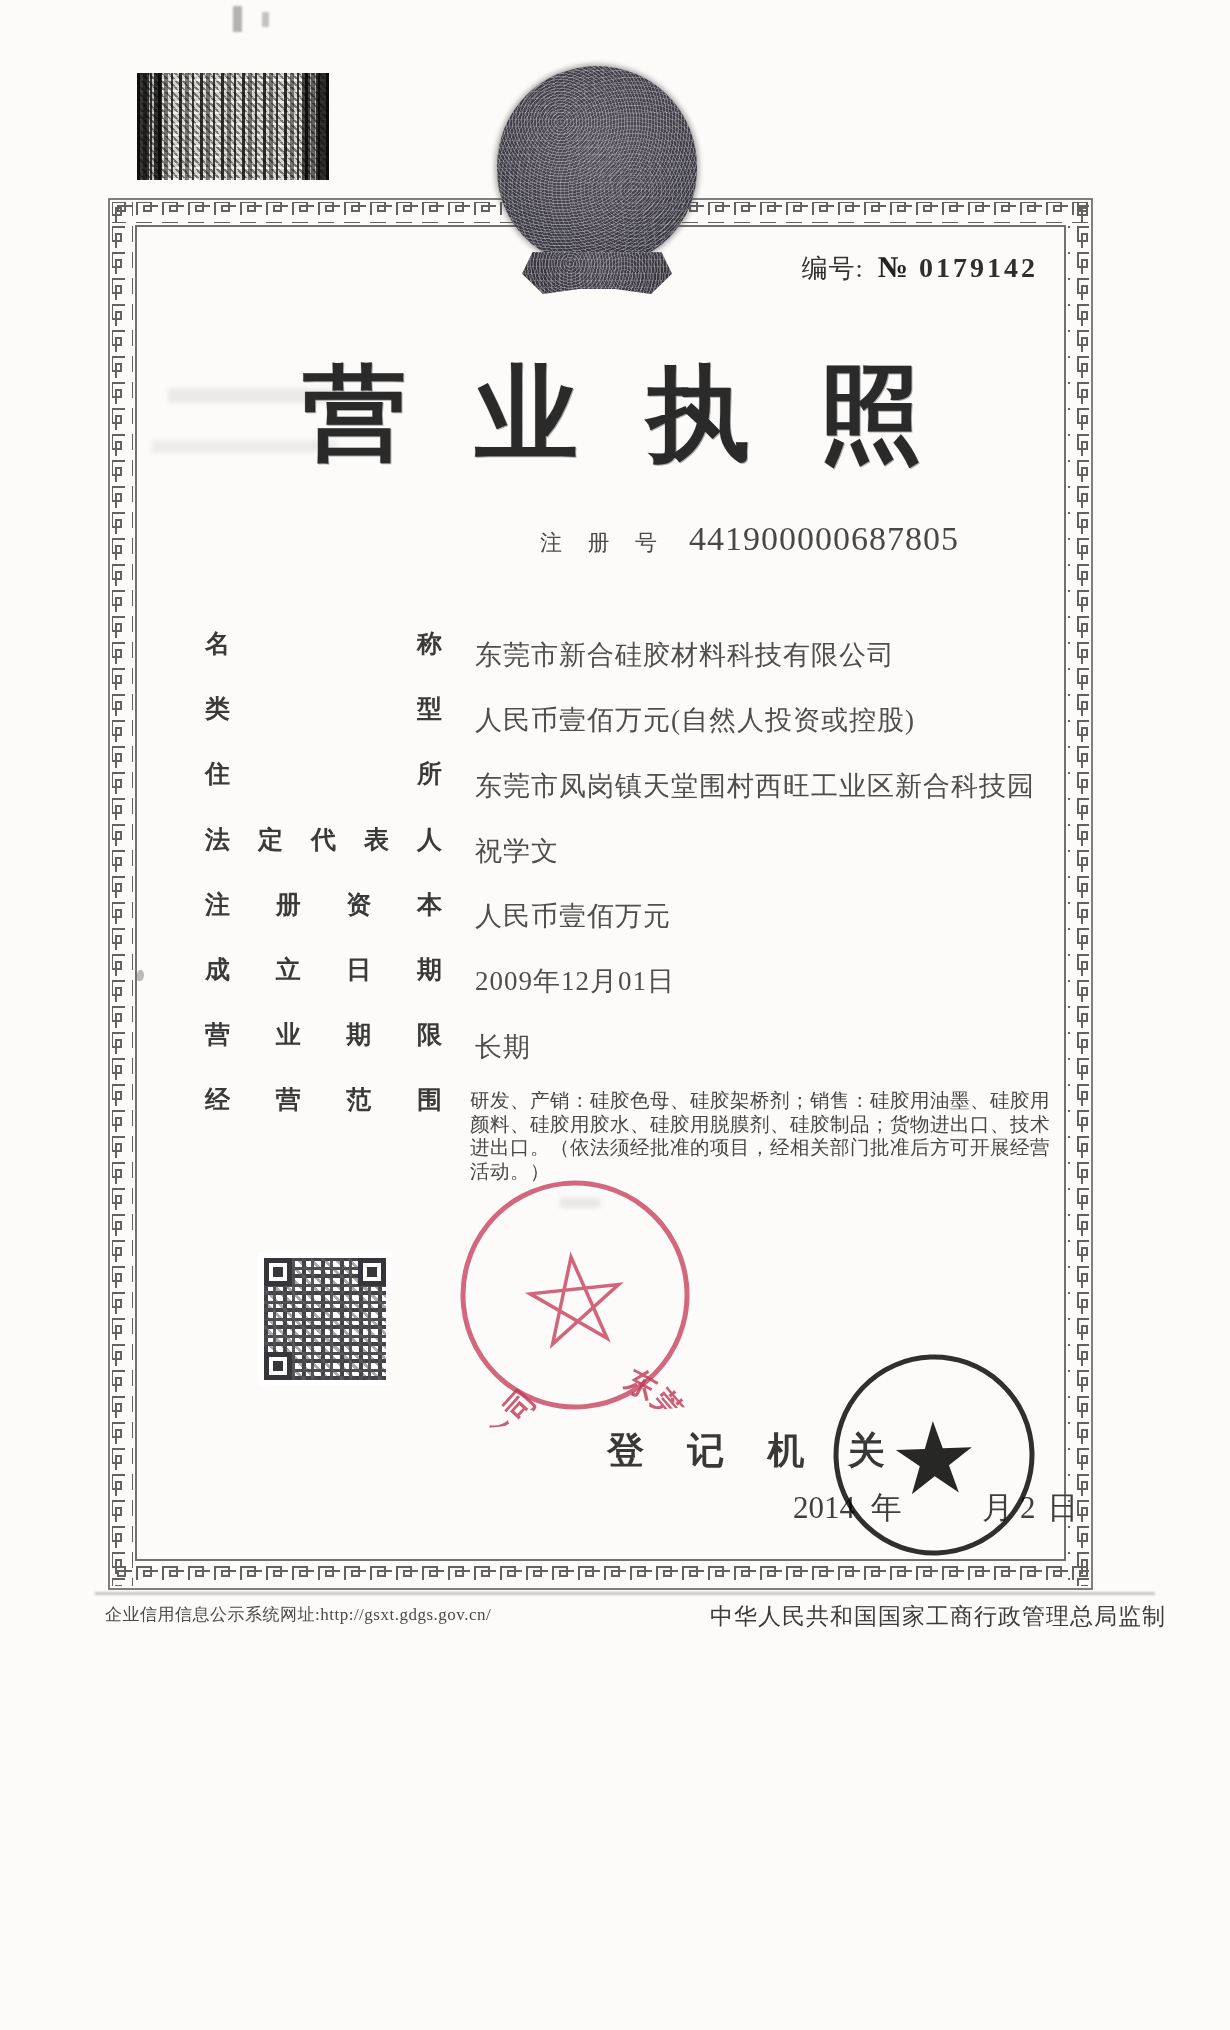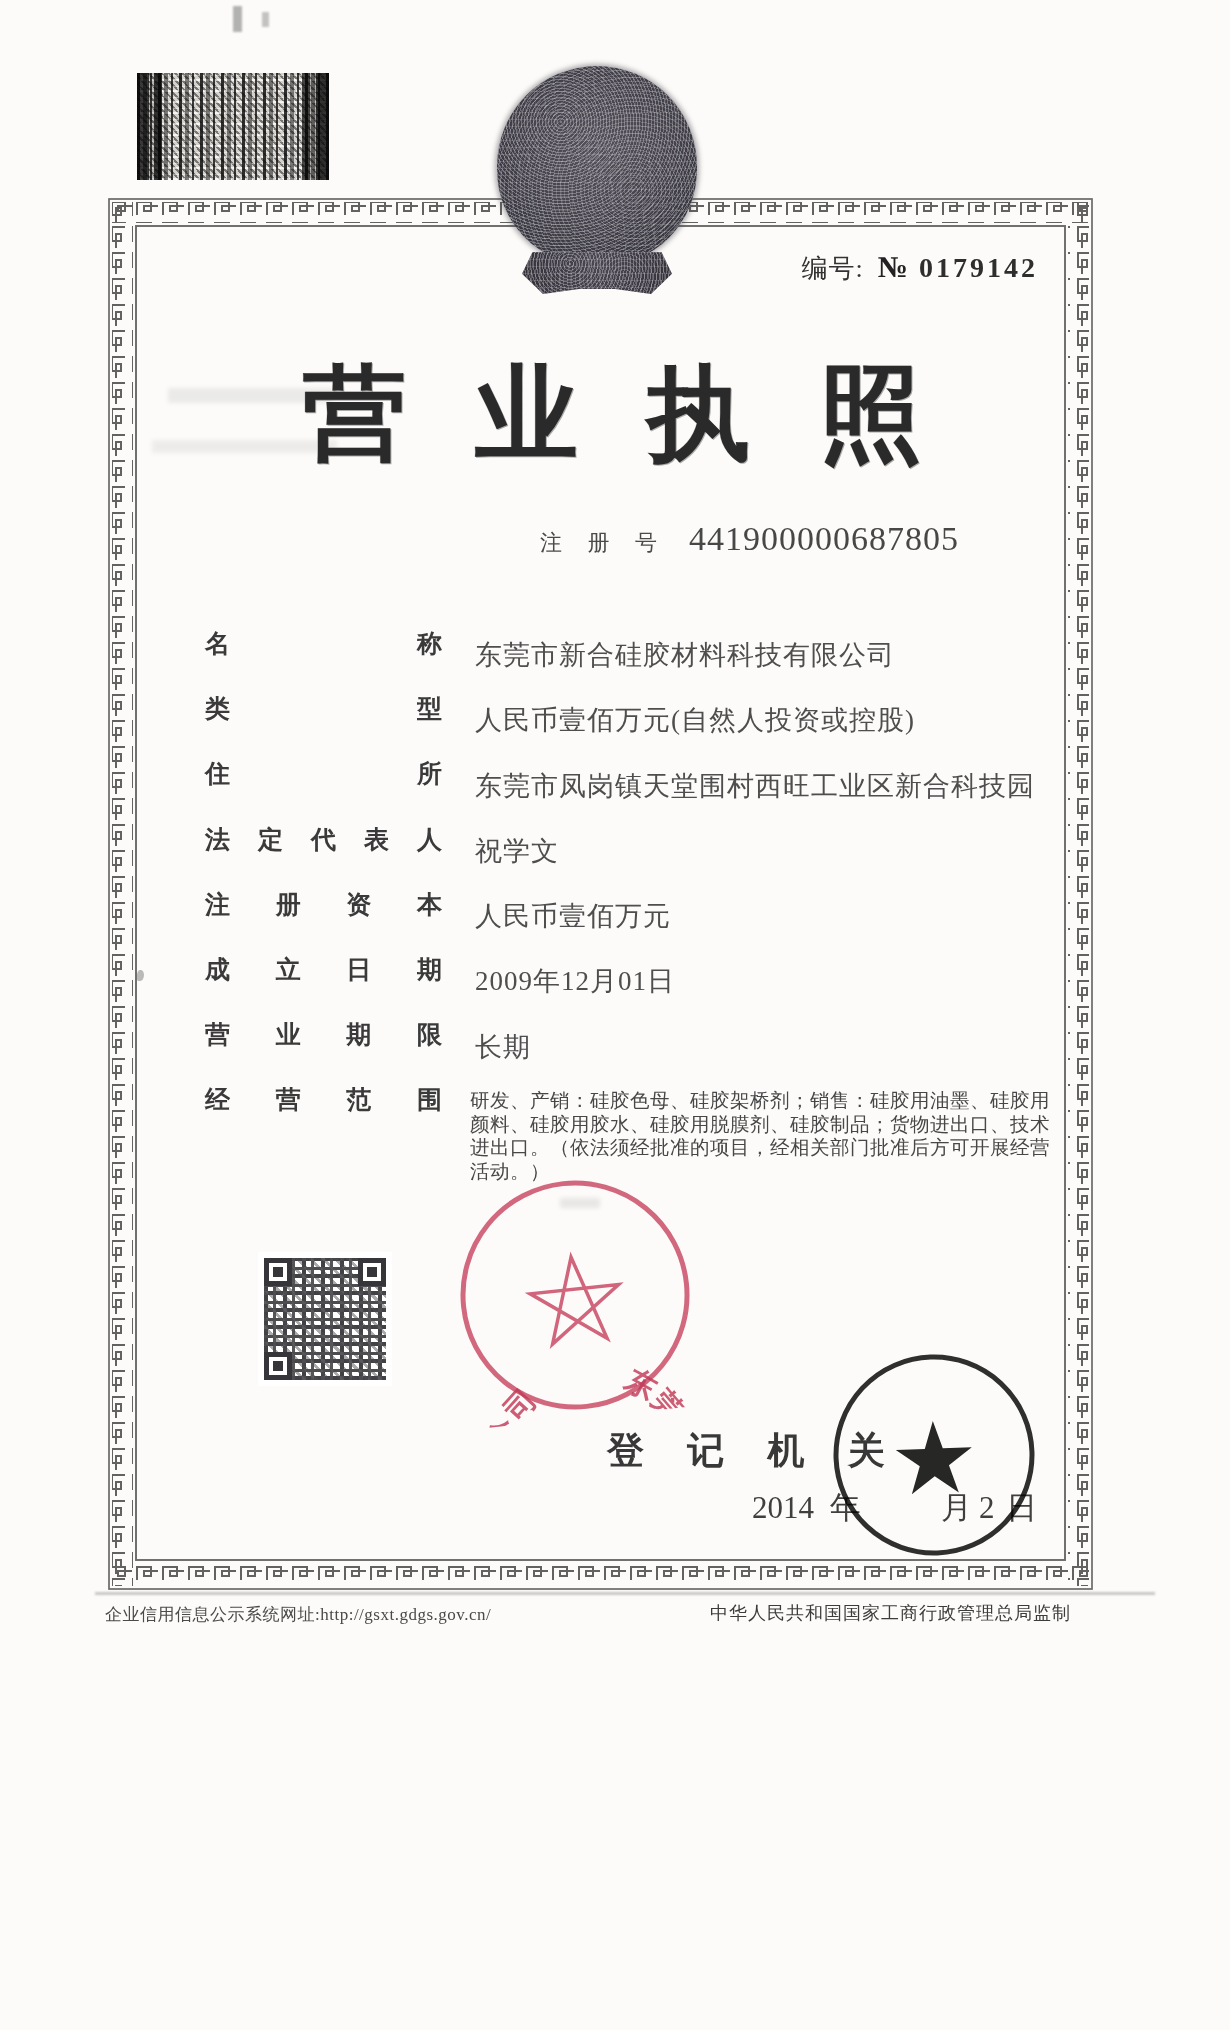--- a/index.html
+++ b/index.html
@@ -81,21 +81,21 @@
   .f5l{top:956px} .f5v{top:963px}
   .f6l{top:1021px} .f6v{top:1029px}
   .f7l{top:1086px}
   .scope-value {
     left:470px; top:1089px; width:592px;
     font-size:19.5px; line-height:23.5px; color:#474747;
     white-space:pre-line; letter-spacing:0.5px;
   }
 
   .registrar { left:607px; top:1426px; font-size:37px; font-weight:600; letter-spacing:17px; color:#383838; white-space:nowrap; }
-  .dateline span { position:absolute; top:1487px; font-size:31px; color:#3f3f3f; }
+  .dateline span { position:absolute; top:1487px; font-size:31px; color:#3f3f3f;margin-left:41px; }
   .d-year { left:752px; word-spacing:8px; }
   .d-month { left:941px; }
   .d-day { left:979px; word-spacing:4px; }
 
   
   .qr {
     left:258px; top:1252px; width:134px; height:134px;
     background-color:#fff; padding:6px;
   }
   .qr-noise {
@@ -110,21 +110,21 @@
   .finder::after { content:""; position:absolute; inset:4px; background:#36363a; }
   .finder.tl { left:6px; top:6px; } .finder.tr { right:6px; top:6px; } .finder.bl { left:6px; bottom:6px; }
 
   
   .stamp { mix-blend-mode:multiply; }
   .stamp-red { left:452px; top:1172px; transform:rotate(-6deg); }
   .stamp-black { left:828px; top:1349px; transform:rotate(-2deg); }
 
   
   .footer-left { left:105px; top:1603px; font-size:17px; color:#4a4a4a; letter-spacing:0.5px; }
-  .footer-right { left:710px; top:1601px; font-size:18px; color:#3c3c3c; letter-spacing:1px; }
+  .footer-right { left:710px; top:1601px; font-size:23px; color:#3c3c3c; letter-spacing:1px; }
 
   
   .artifact { background:#5a5a5a; pointer-events:none; }
   .a1 { left:233px; top:6px;  width:9px;  height:26px; opacity:.45; filter:blur(1px); }
   .a2 { left:262px; top:12px; width:7px;  height:15px; opacity:.35; filter:blur(1px); }
   .a3 { left:168px; top:388px; width:165px; height:15px; opacity:.10; filter:blur(2px); }
   .a4 { left:152px; top:440px; width:185px; height:13px; opacity:.09; filter:blur(2px); }
   .a5 { left:137px; top:970px; width:7px; height:11px; opacity:.4; border-radius:50% 50% 60% 20%; filter:blur(.5px); }
   .a6 { left:95px; top:1592px; width:1060px; height:3px; opacity:.32; filter:blur(1px); }
   .a7 { left:560px; top:1198px; width:40px; height:10px; opacity:.12; filter:blur(2px); }

